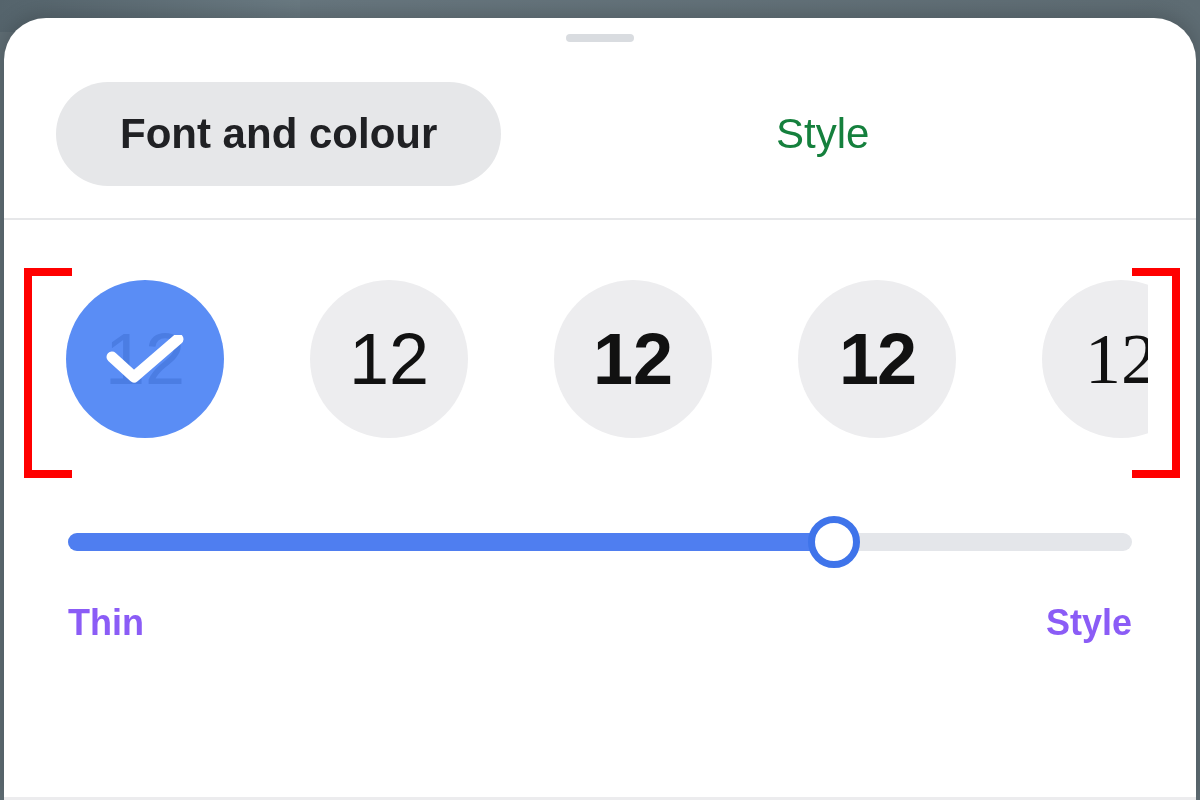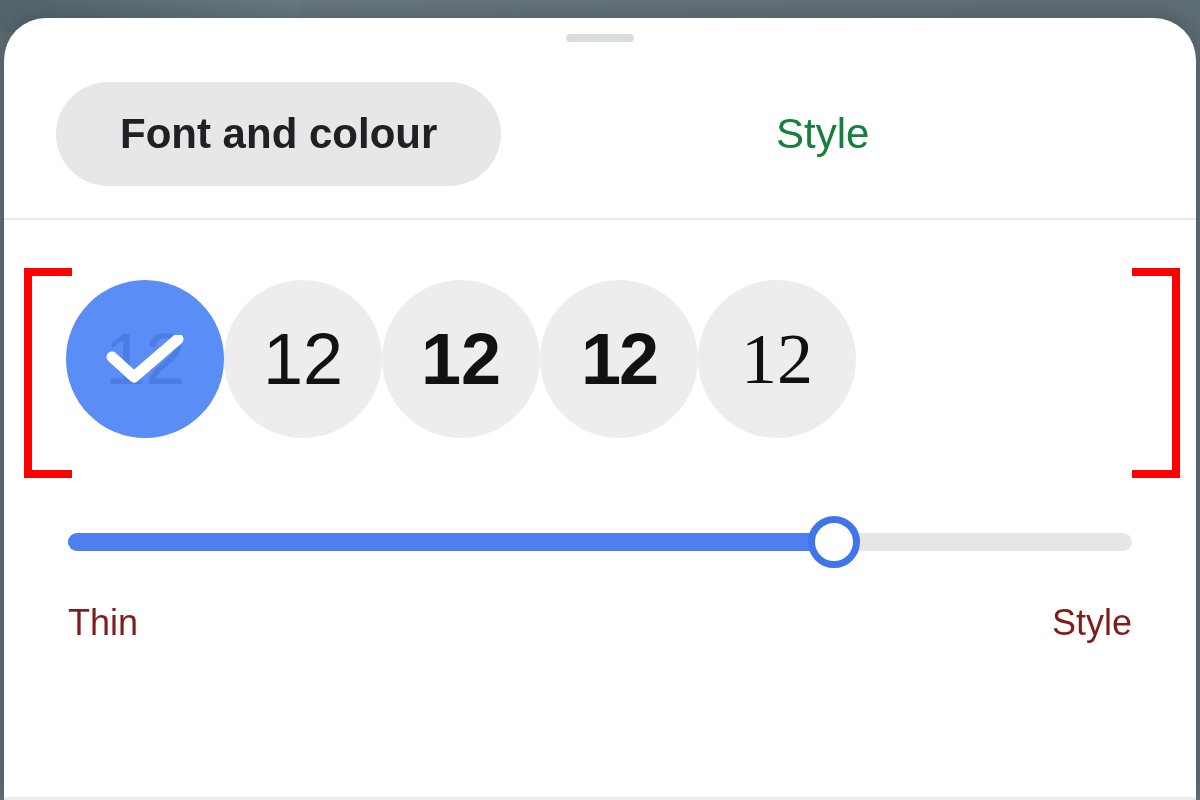--- a/index.html
+++ b/index.html
@@ -67,20 +67,21 @@
       width: 48px;
       top: 48px;
       height: 210px;
       border: 8px solid #ff0000;
     }
     .bracket.left  { left: 20px;  border-right: none; }
     .bracket.right { right: 16px; border-left: none;  }
     .font-row {
       display: flex;
       align-items: flex-end;
+      gap: 86px;
       padding-left: 14px;
       overflow: hidden;
     }
     .font-chip {
       width: 158px; height: 158px;
       min-width: 158px;
       border-radius: 50%;
       background: #ededef;
       display: flex;
       align-items: center;
@@ -142,22 +143,22 @@
       background: #fff;
       border: 7px solid #3f74ea;
       border-radius: 50%;
       transform: translateX(-50%);
     }
     .slider-labels {
       display: flex;
       justify-content: space-between;
       margin-top: 36px;
       font-size: 36px;
-      color: #7f1d1d;
-      font-weight: 400;
+      color: #8b5cf6;
+      font-weight: 700;
       align-items: center;
     }
     .bottom-divider {
       position: absolute;
       bottom: 0; left: 0; right: 0;
       height: 3px;
       background: #ececee;
     }
   </style>
 </head>

